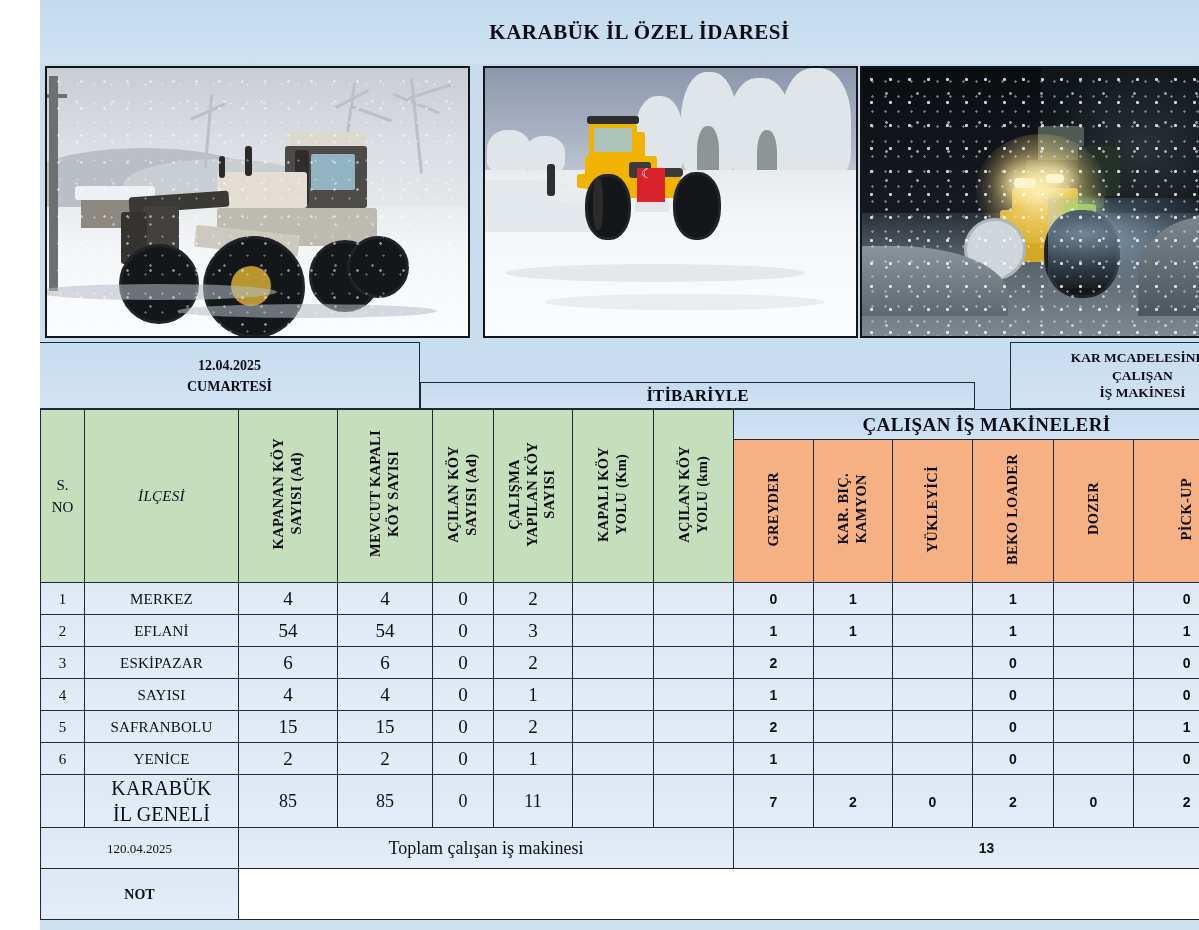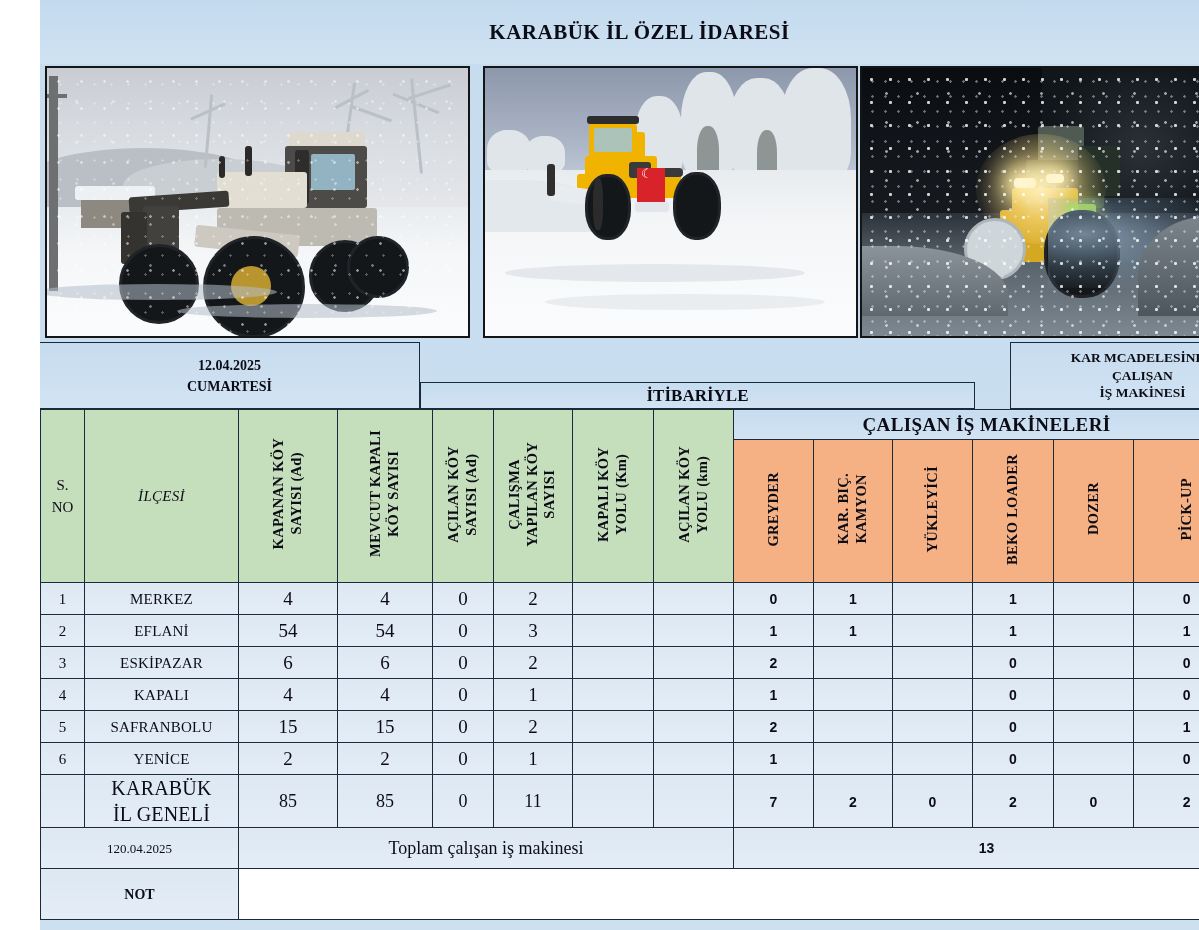--- a/index.html
+++ b/index.html
@@ -450,21 +450,21 @@
       <td><span class="cell-mach">2</span></td>
       <td><span class="cell-mach"></span></td>
       <td><span class="cell-mach"></span></td>
       <td><span class="cell-mach">0</span></td>
       <td><span class="cell-mach"></span></td>
       <td><span class="cell-mach">0</span></td>
     </tr>
 
     <tr class="data-row">
       <td style="height:31px;"><span class="cell-snum">4</span></td>
-      <td><span class="cell-ilce">KAPALI</span></td>
+      <td><span class="cell-ilce">SAYISI</span></td>
       <td><span class="cell-num">4</span></td>
       <td><span class="cell-num">4</span></td>
       <td><span class="cell-num">0</span></td>
       <td><span class="cell-num">1</span></td>
       <td><span class="cell-num"></span></td>
       <td><span class="cell-num"></span></td>
       <td><span class="cell-mach">1</span></td>
       <td><span class="cell-mach"></span></td>
       <td><span class="cell-mach"></span></td>
       <td><span class="cell-mach">0</span></td>

